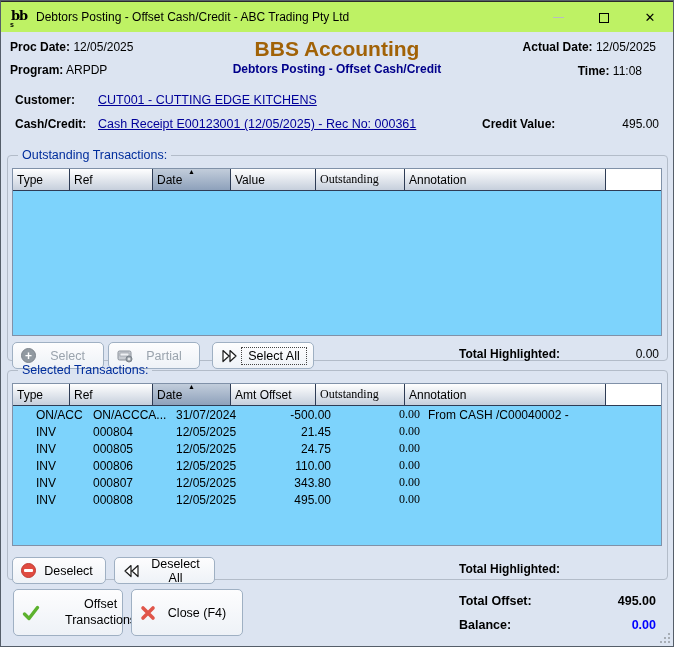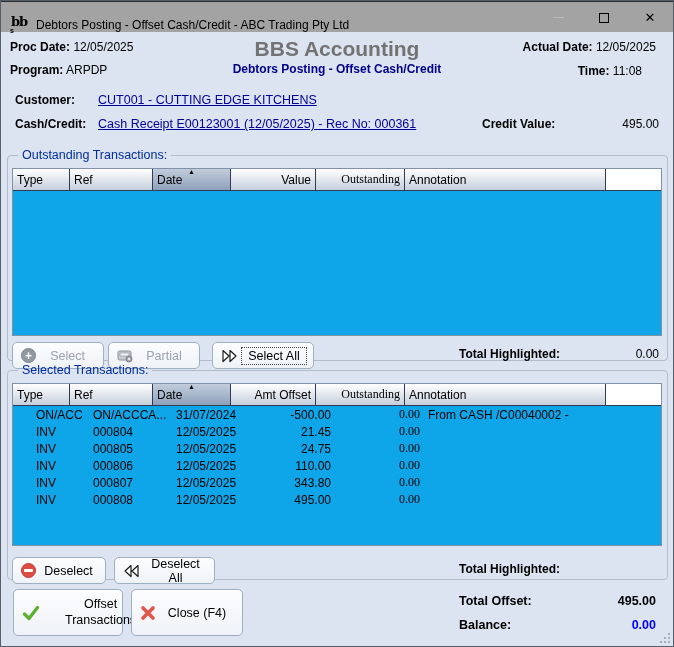--- a/index.html
+++ b/index.html
@@ -5,38 +5,38 @@
   * { margin:0; padding:0; box-sizing:border-box; }
   html,body { background:#9aa4b0; font-family:"Liberation Sans", sans-serif; }
   .window {
     position:relative; width:674px; height:647px;
     background:#dce4f1; border:1px solid #555e69; overflow:hidden;
     font-size:12px; color:#000;
   }
   
   .titlebar {
     position:absolute; left:0; top:0; width:100%; height:31px;
-    background:#a3a3a3; display:flex; align-items:flex-end;
+    background:#bef264; display:flex; align-items:center;
     border-top:1px solid #2b2b2b;
   }
   .appicon { width:18px; height:18px; margin-left:9px; position:relative; font-weight:bold; }
   .appicon .bb { position:absolute; left:1px; top:0px; font-size:13px; letter-spacing:-1px; font-family:"DejaVu Serif", serif; }
   .appicon .s  { position:absolute; left:0px; bottom:-2px; font-size:7px; }
   .title-text { margin-left:8px; font-size:12px; color:#000; }
   .win-controls { position:absolute; right:0; top:0; height:31px; display:flex; }
   .win-btn { width:46px; height:31px; display:flex; align-items:center; justify-content:center; }
   .glyph-min { width:11px; height:0; border-top:1px solid #b9bdc1; }
   .glyph-max { width:10px; height:10px; border:1px solid #000; background:transparent; }
   .glyph-close { font-size:13px; color:#000; line-height:1; }
   
   .hdr-left { position:absolute; left:9px; }
   .hdr-row1 { top:39px; } .hdr-row2 { top:62px; }
   .hdr-lbl { font-weight:bold; }
   .app-title { position:absolute; left:0; top:36px; width:100%; text-align:center;
-    font-size:21px; font-weight:bold; color:#737373; }
+    font-size:21px; font-weight:bold; color:#a16207; }
   .screen-title { position:absolute; left:0; top:61px; width:100%; text-align:center;
     font-size:12px; font-weight:bold; color:#00008B; }
   .hdr-right1 { position:absolute; right:17px; top:39px; }
   .hdr-right2 { position:absolute; right:31px; top:63px; }
   
   .cust-row { position:absolute; left:14px; top:92px; }
   .cash-row { position:absolute; left:14px; top:116px; }
   .fld-lbl { font-weight:bold; display:inline-block; }
   .link { color:#000099; text-decoration:underline; cursor:pointer; font-size:12.5px; }
   .cust-row .link, .cash-row .link { position:absolute; left:83px; white-space:nowrap; }
@@ -45,35 +45,35 @@
   
   fieldset {
     position:absolute; border:1px solid #b3bcc9; border-radius:4px; background:transparent;
   }
   legend { margin-left:10px; padding:0 4px; color:#002d9c; font-size:12.5px; }
   .fs-out { left:6px; top:147px; width:661px; height:213px; }
   .fs-sel { left:6px; top:362px; width:661px; height:217px; }
   
   .tbl {
     position:absolute; left:4px; top:6px; width:650px;
-    background:#0ea5e9; border:1px solid #8091a8;
+    background:#7dd3fc; border:1px solid #8091a8;
   }
   .tbl-out { height:168px; }
   .tbl-sel { height:163px; }
   .thead { display:flex; height:22px; }
   .th {
     position:relative; display:flex; align-items:center;
     background:linear-gradient(#ffffff, #c6cfdc);
     border-right:1px solid #2e3c55; border-bottom:1px solid #2e3c55;
     padding:0 4px; font-size:12px; overflow:hidden; white-space:nowrap;
   }
   .th.sorted { background:linear-gradient(#c2cddb, #8ea1bb); }
   .th .sort-ind { position:absolute; top:-1px; left:50%; transform:translateX(-50%);
     font-size:7px; color:#000; line-height:1; }
-  .th.num, .td.num { justify-content:flex-end; text-align:right; }
+  .th.num, .td.num { justify-content:flex-start; text-align:right; }
   .th.filler { background:#fff; border-right:none; }
   .c0{width:57px;} .c1{width:83px;} .c2{width:78px;} .c3{width:85px;} .c4{width:89px;font-family:Liberation Serif, serif;} .c5{width:201px;} .cf{flex:1;}
   .tbody { position:relative;padding-left:19px; }
   .trow { display:flex; height:17px; align-items:center; }
   .td { padding:0 4px; overflow:hidden; white-space:nowrap; font-size:12px; }
   
   .btn {
     position:absolute; height:27px; display:flex; align-items:center;
     background:linear-gradient(#fdfdfe,#eef2f7); border:1px solid #9fb0c3;
     border-radius:5px; font-size:12.5px; cursor:pointer; padding:0 8px;

